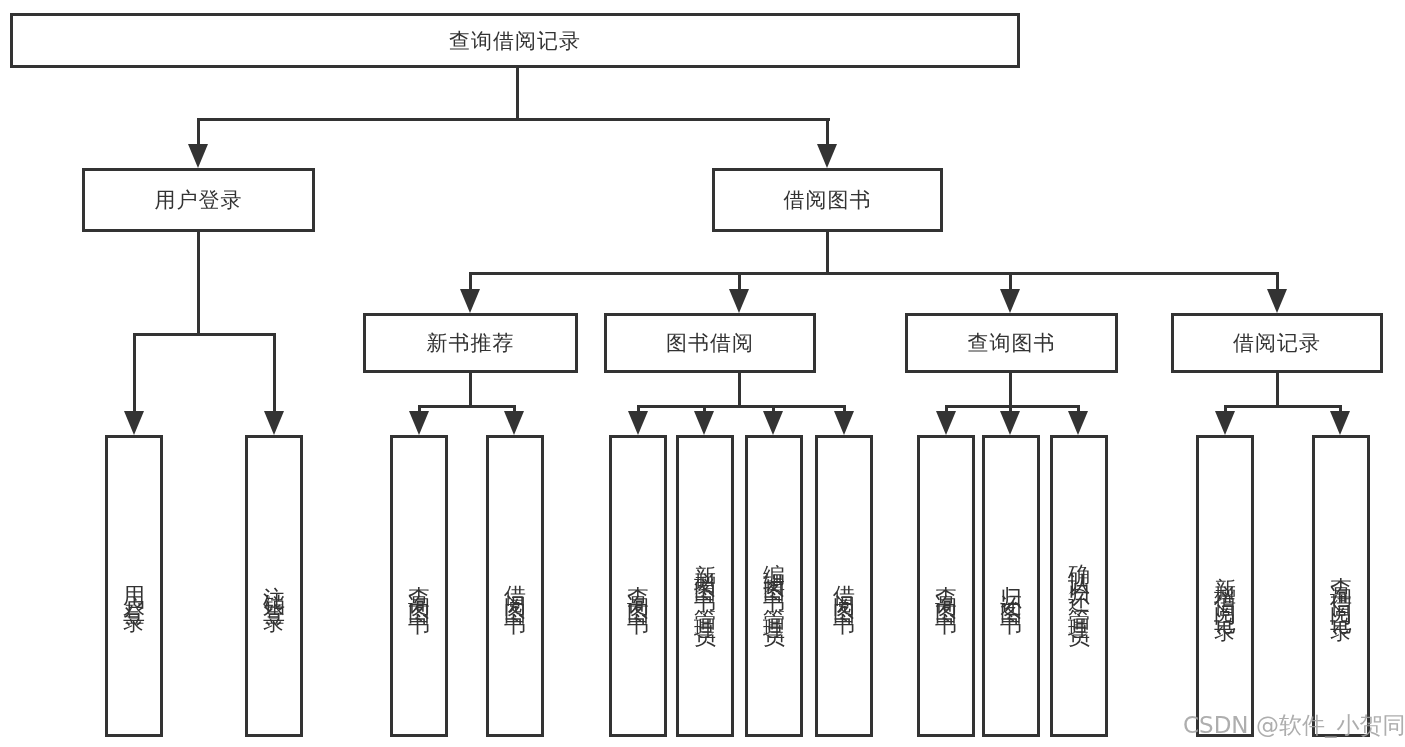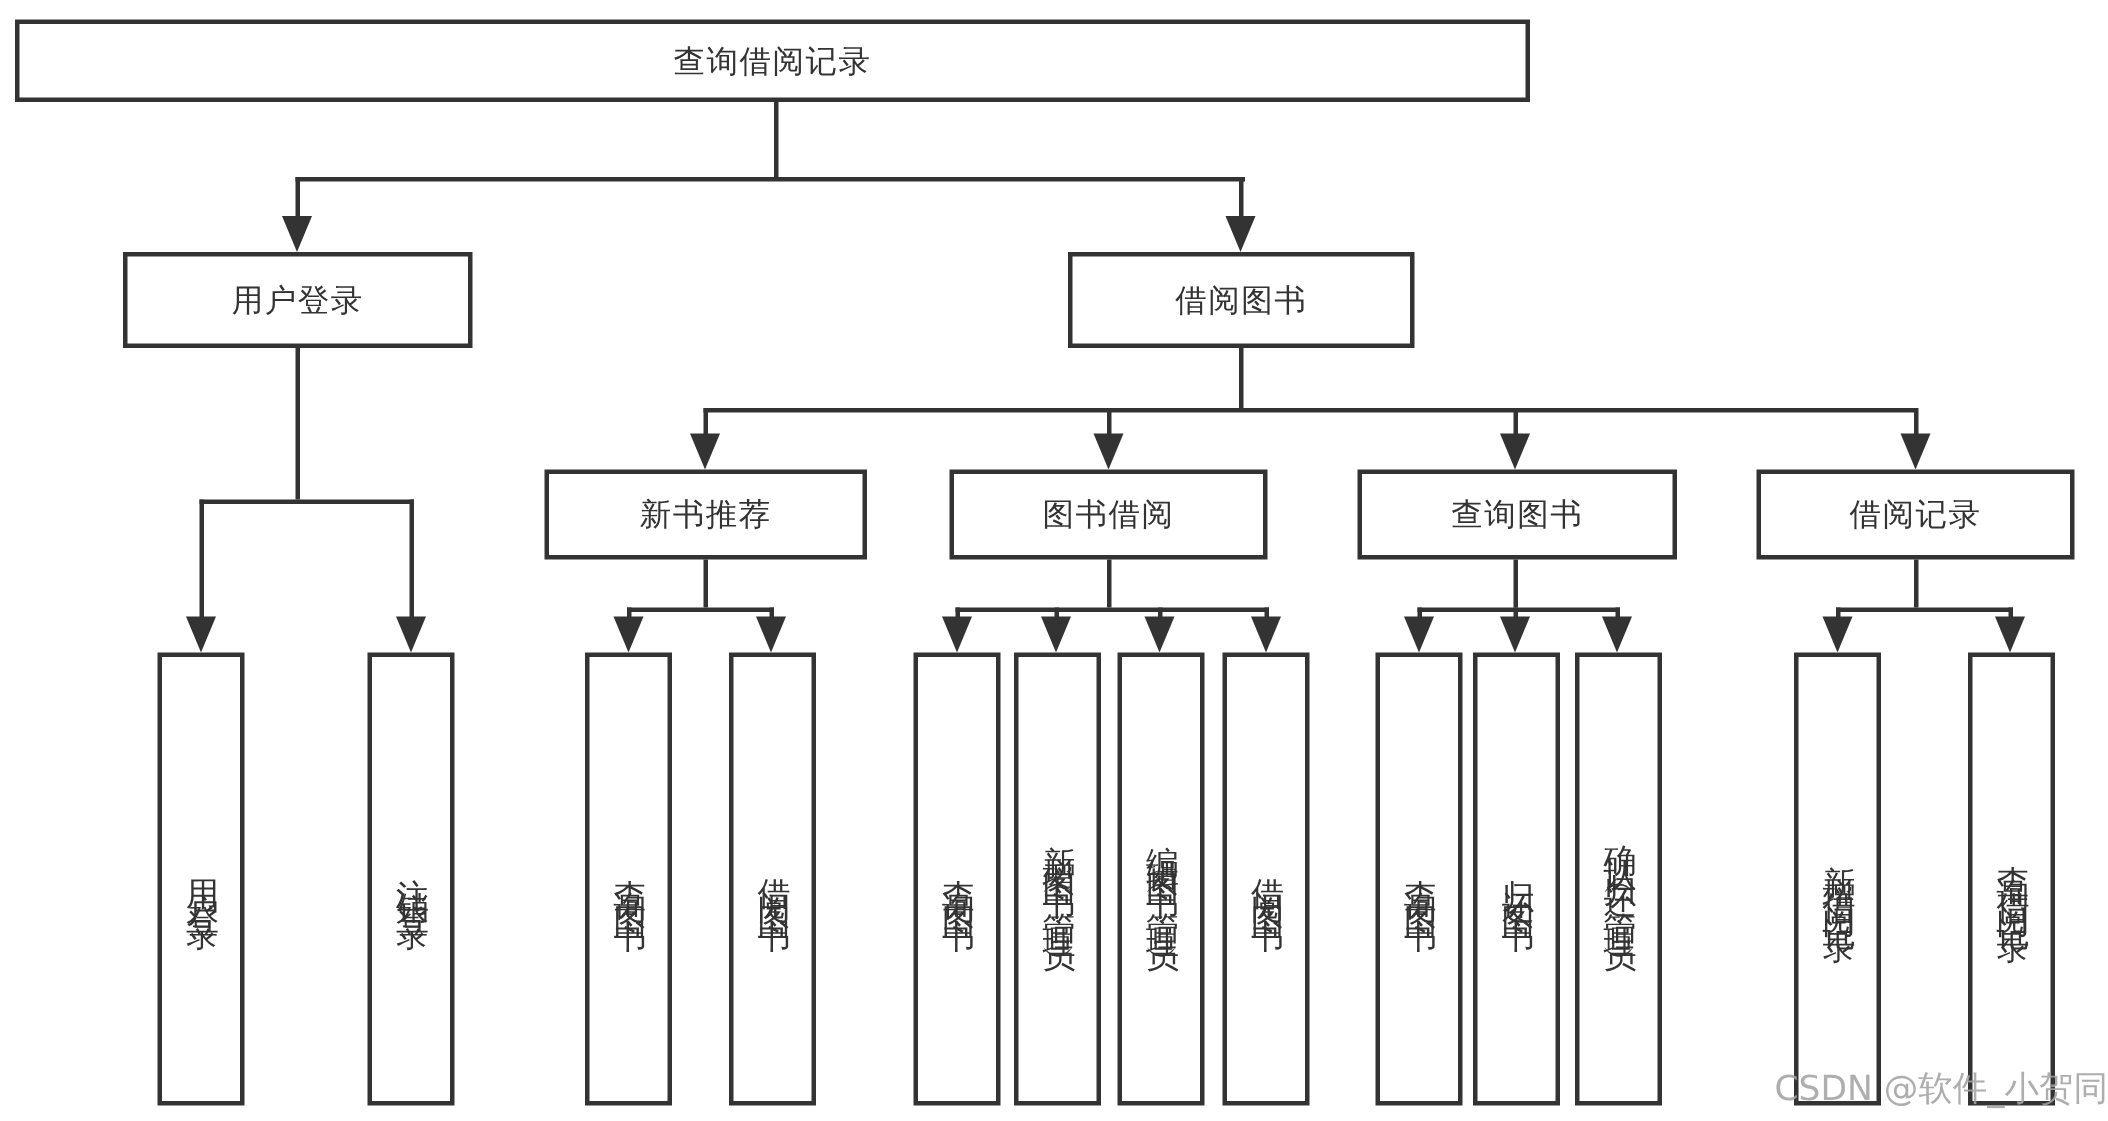--- a/index.html
+++ b/index.html
@@ -77,21 +77,21 @@
   <div class="line" style="left:738px;top:272px;width:3px;height:20px;"></div>
   <div class="arrow" style="left:729px;top:289px;"></div>
   <div class="line" style="left:1009px;top:272px;width:3px;height:20px;"></div>
   <div class="arrow" style="left:1000px;top:289px;"></div>
   <div class="line" style="left:1276px;top:272px;width:3px;height:20px;"></div>
   <div class="arrow" style="left:1267px;top:289px;"></div>
 
   <div class="hbox" style="left:363px;top:313px;width:215px;height:60px;">
     <span>新书推荐</span>
   </div>
-  <div class="hbox" style="left:633px;top:313px;width:212px;height:60px;">
+  <div class="hbox" style="left:604px;top:313px;width:212px;height:60px;">
     <span>图书借阅</span>
   </div>
   <div class="hbox" style="left:905px;top:313px;width:213px;height:60px;">
     <span>查询图书</span>
   </div>
   <div class="hbox" style="left:1171px;top:313px;width:212px;height:60px;">
     <span>借阅记录</span>
   </div>
 
   <div class="line" style="left:469px;top:373px;width:3px;height:32px;"></div>

